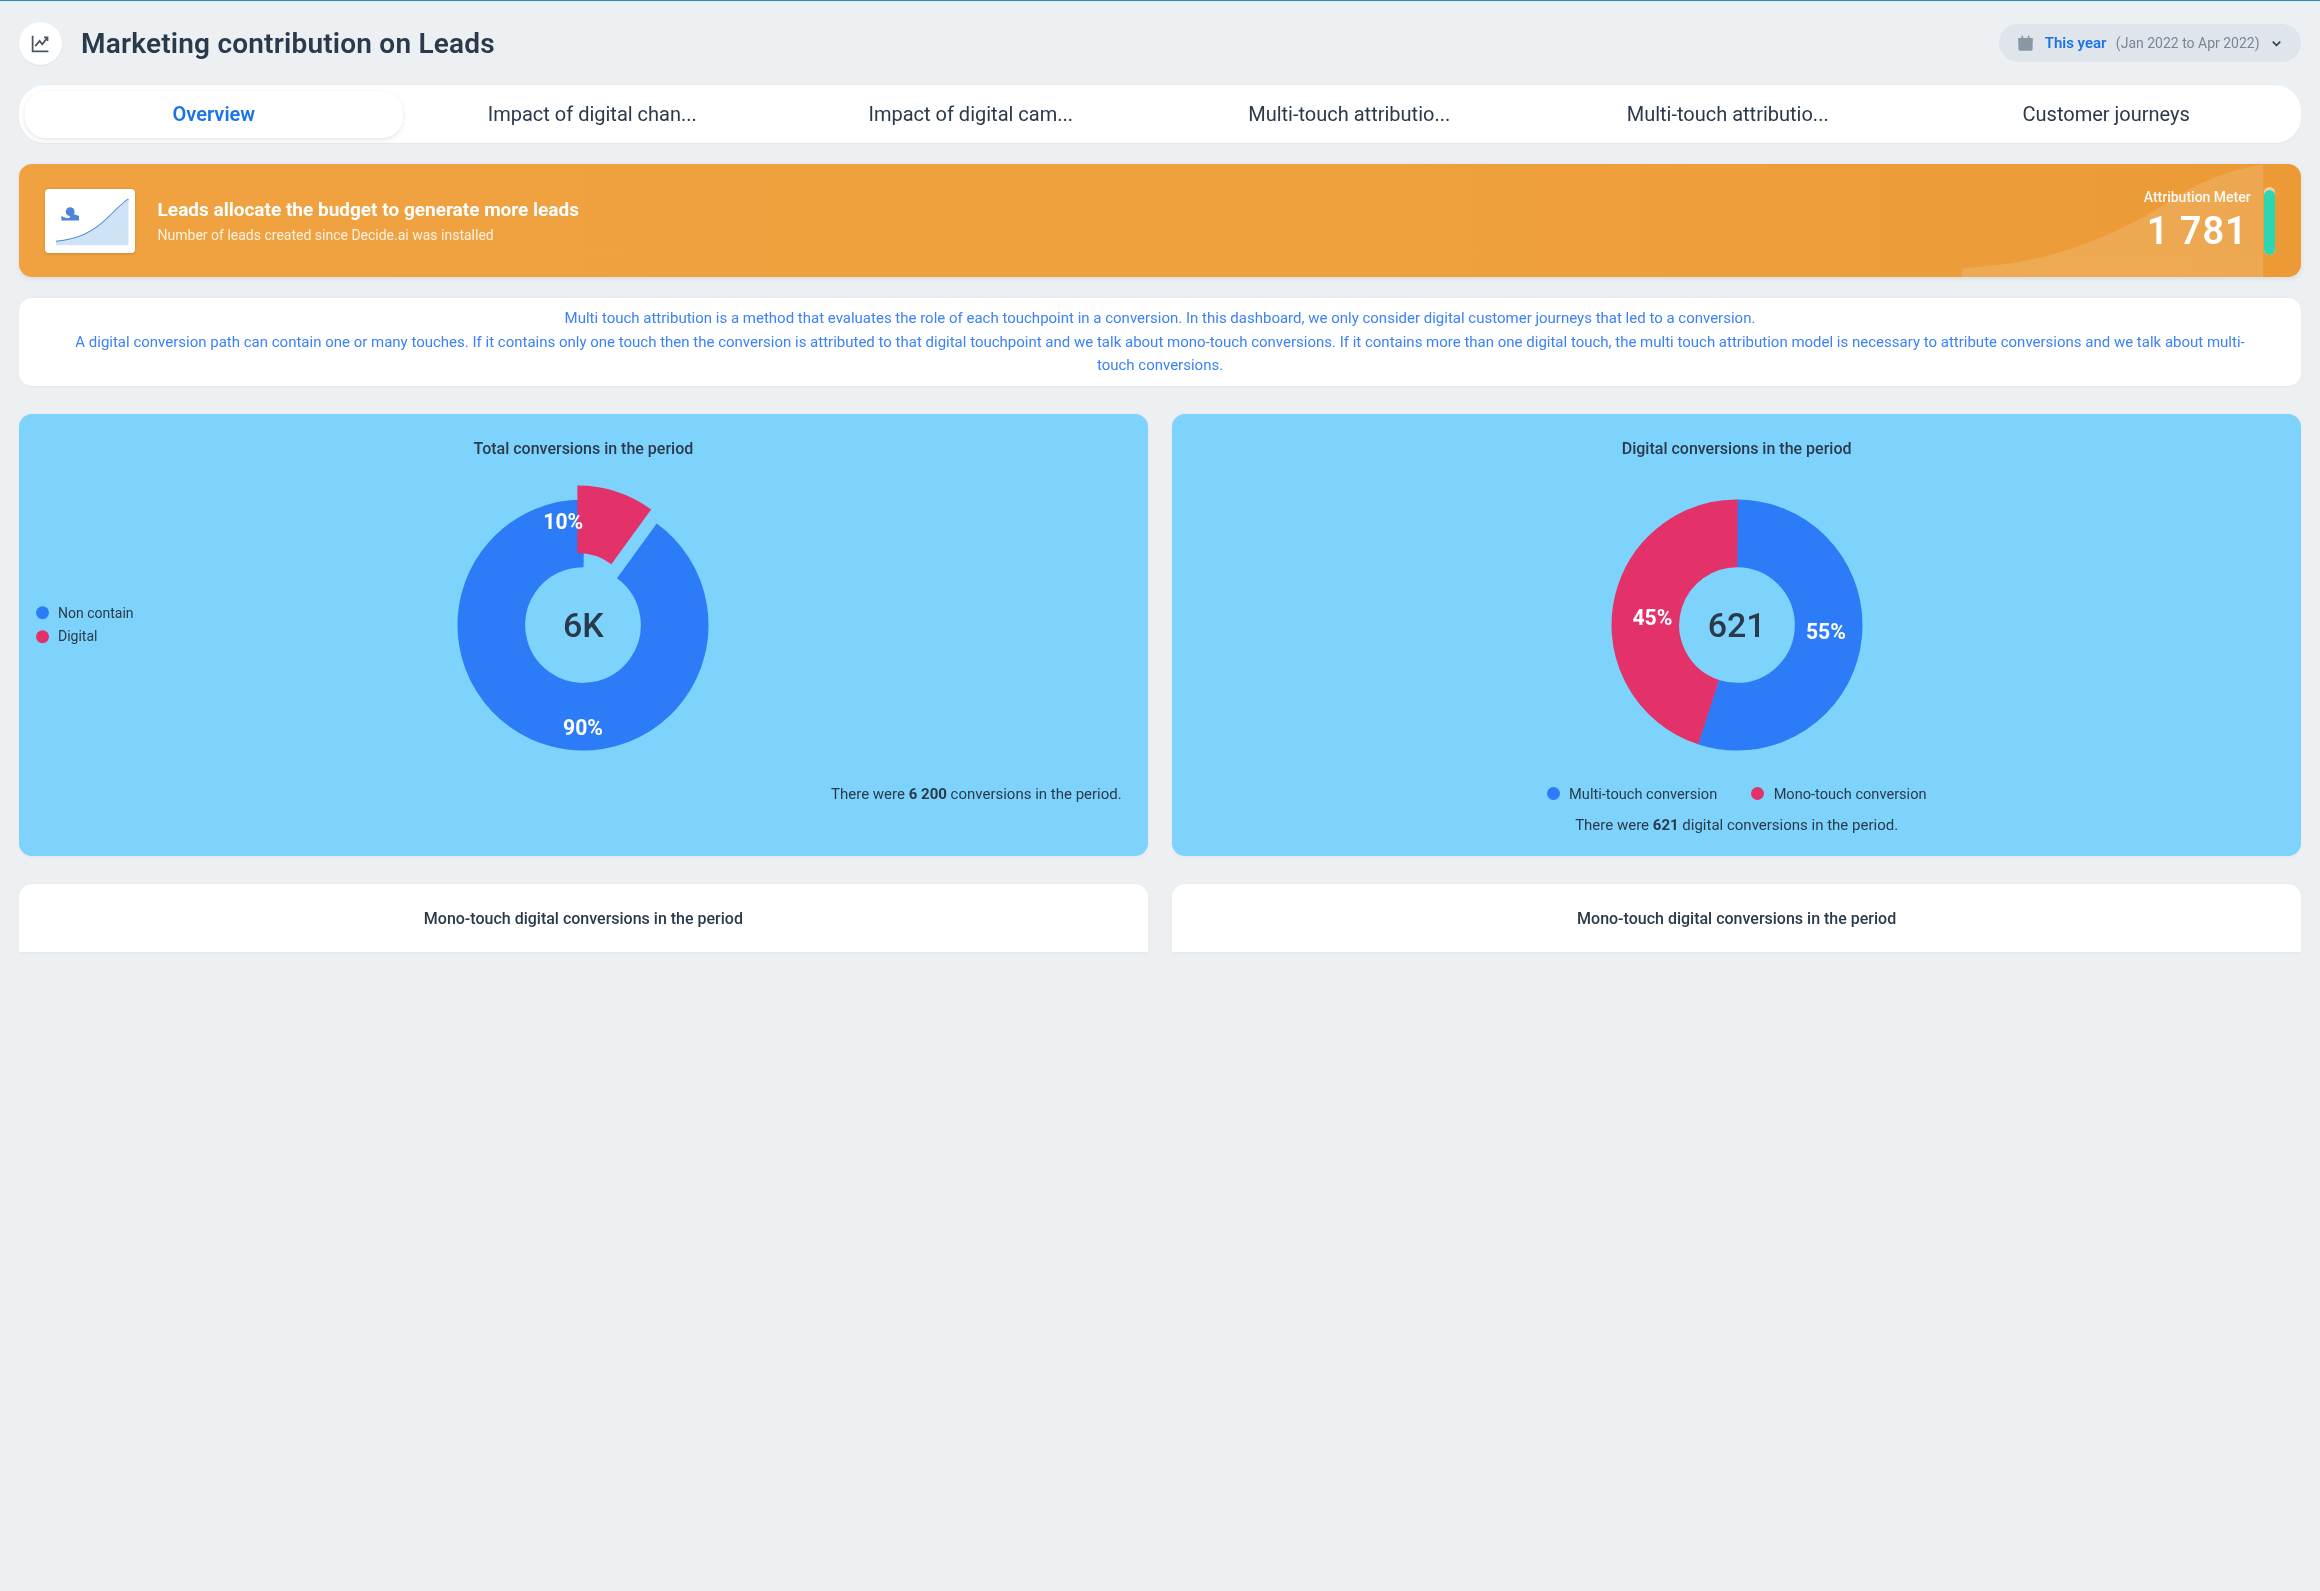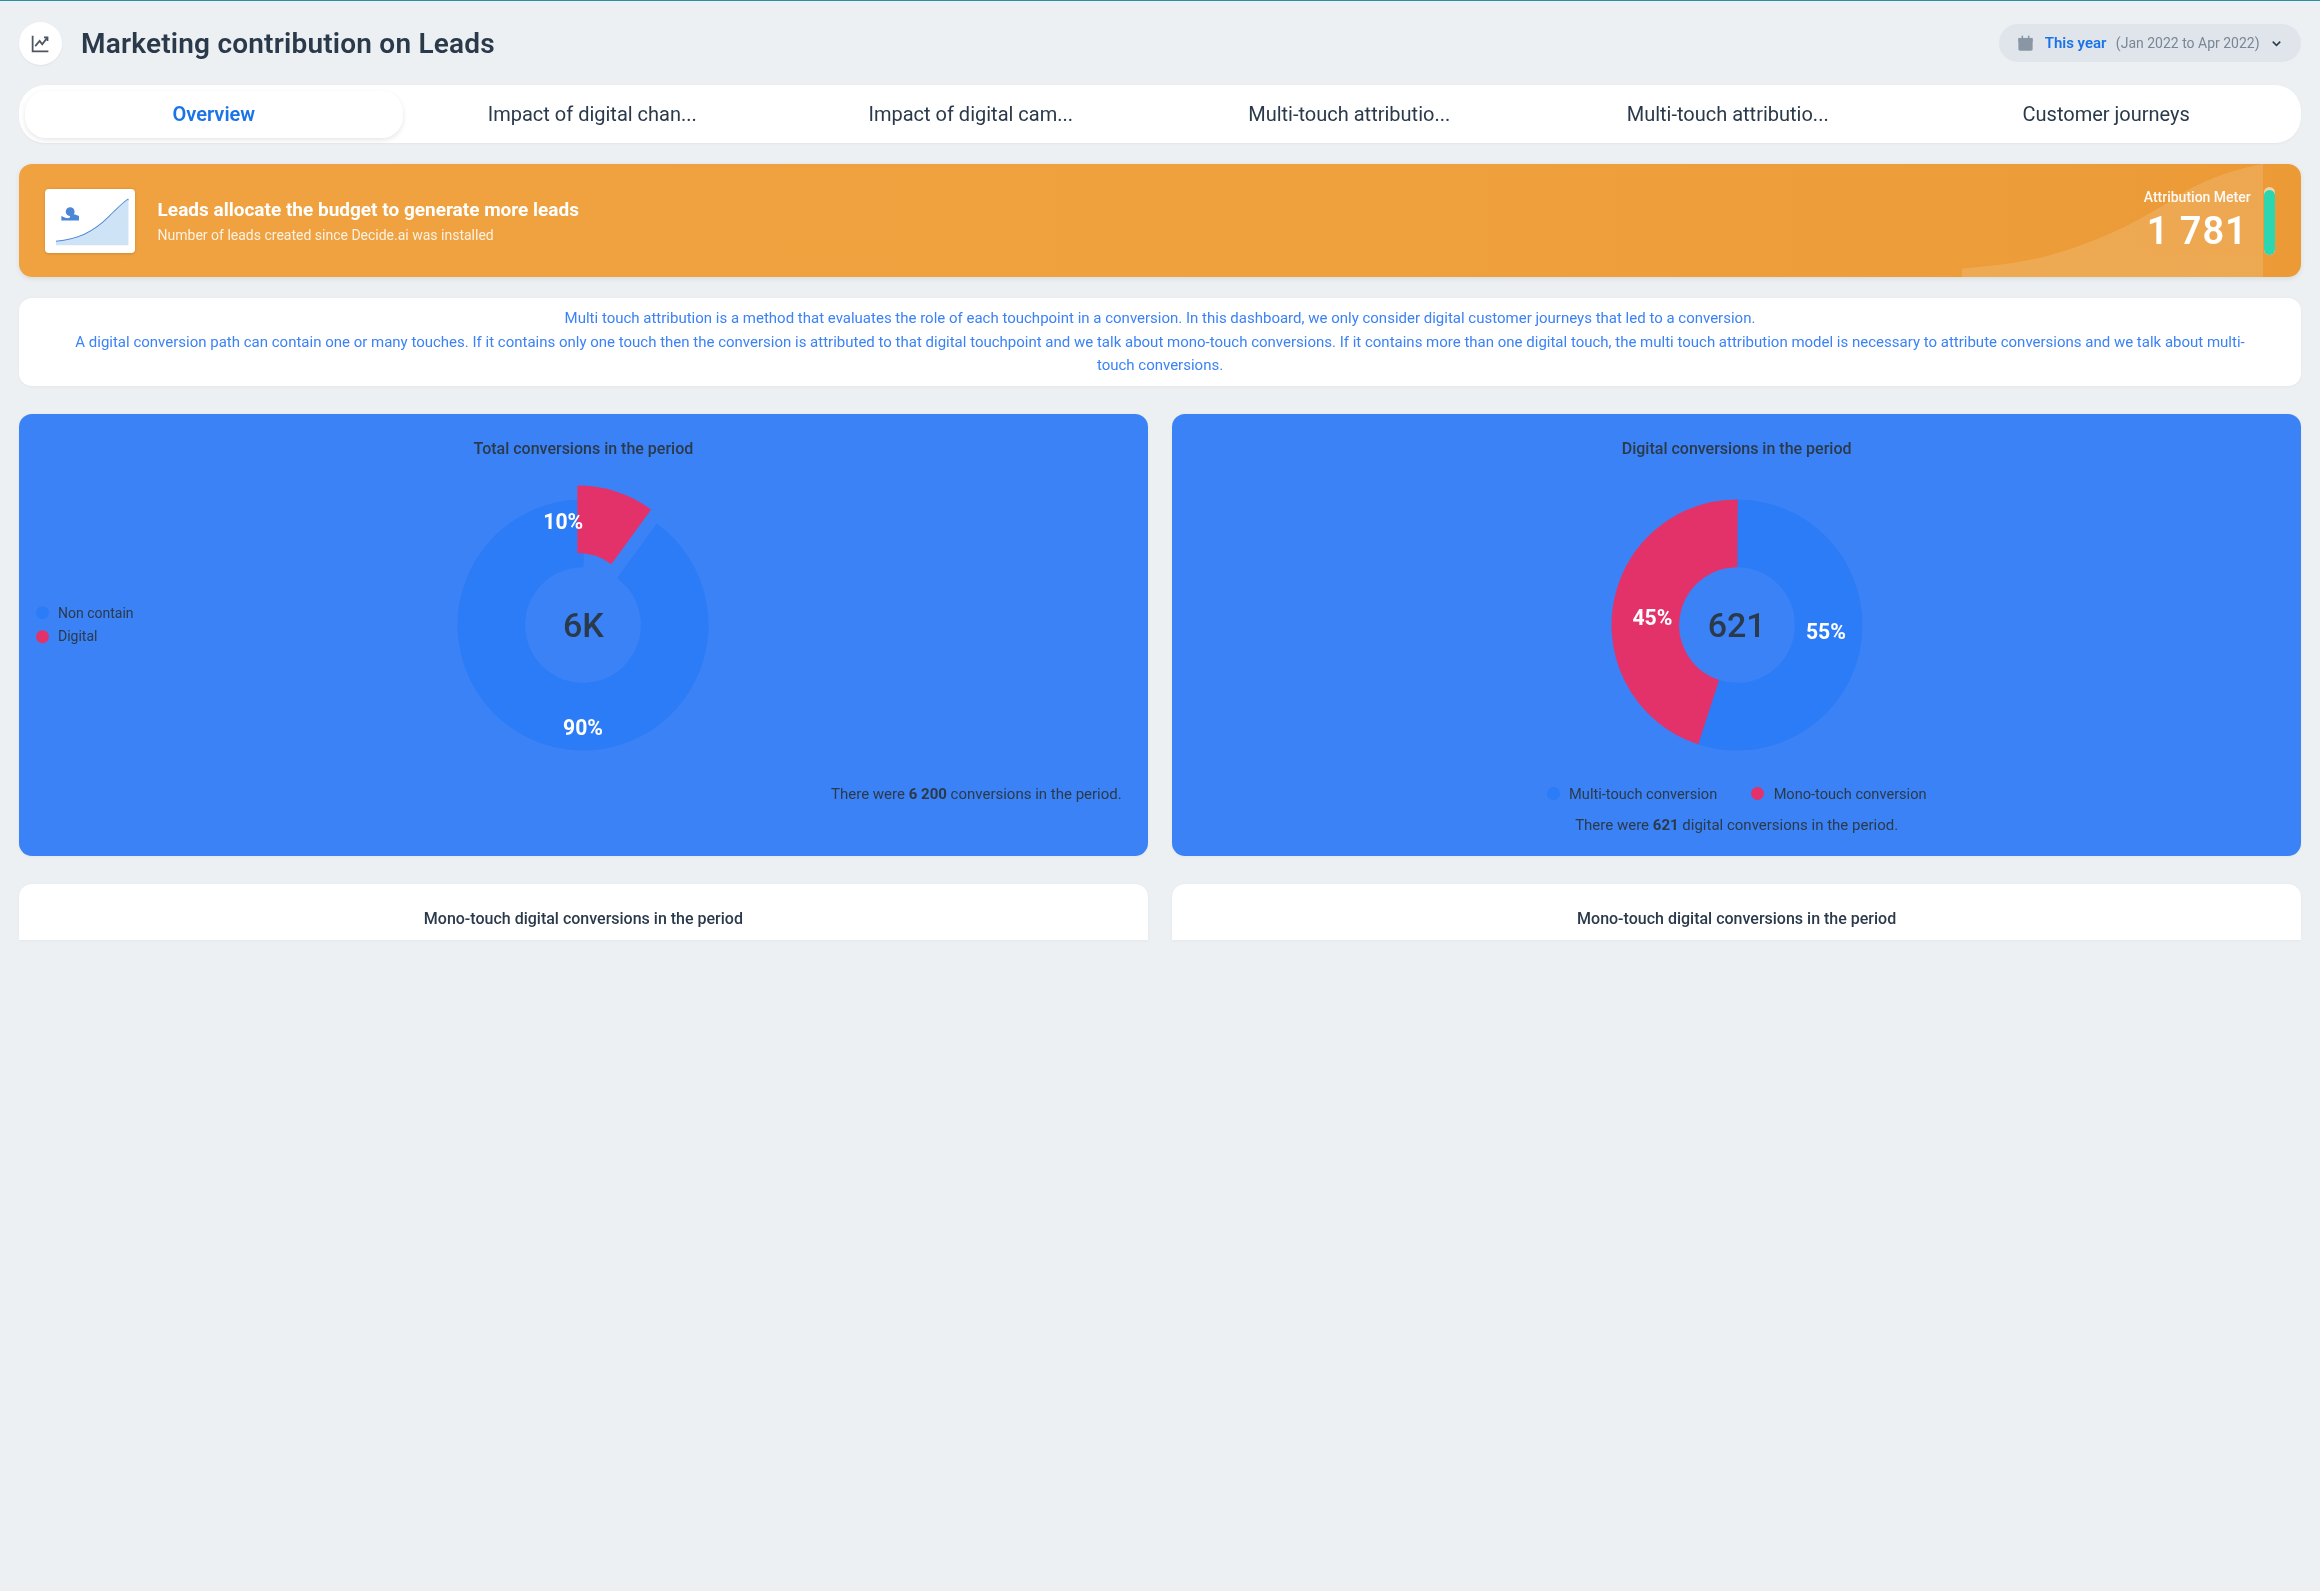--- a/index.html
+++ b/index.html
@@ -94,21 +94,21 @@
     background: #fff; border-radius: 13px; padding: 9px 38px;
     margin-top: 21px; box-shadow: 0 0.9px 2.8px rgba(0,0,0,.04);
     font-size: 15px; line-height: 1.55; color: #3b82f6; text-align: center;
   }
 
   
   .grid-2 {
     display: grid; grid-template-columns: 1fr 1fr; gap: 24.5px; margin-top: 28px;
   }
   .card {
-    background: #3b82f6; border-radius: 13px; padding: 24.5px 26px 22.6px 26px;
+    background: #7dd3fc; border-radius: 13px; padding: 24.5px 26px 22.6px 26px;
     box-shadow: 0 0.9px 2.8px rgba(0,0,0,.04);
   }
   .card h3 { text-align: center; font-weight: 500; font-size: 16px; color: #2b3a4a; }
   .donut-wrap { position: relative; display: flex; justify-content: center; margin: 26px 0 19px 0; }
   .donut-wrap svg.donut { width: 282px; height: 282px; }
   .center-label {
     position: absolute; left: 50%; top: 50%; transform: translate(-50%, -50%);
     font-size: 34px; font-weight: 500; color: #2b3a4a;
   }
   .legend-side {
@@ -124,21 +124,21 @@
   .dot.blue { background: #2b7cf6; }
   .dot.pink { background: #e3326a; }
   .footer-note { font-size: 15px; text-align: right; }
   .footer-note.center { text-align: center; }
   .footer-note b { font-weight: 700; }
 
   
   .grid-2b { display: grid; grid-template-columns: 1fr 1fr; gap: 24.5px; margin-top: 28px; }
   .card-partial {
     background: #fff; border-radius: 13px 13px 0 0; padding: 24.5px 26px 0 26px;
-    box-shadow: 0 0.9px 2.8px rgba(0,0,0,.04); height: 56px; overflow: hidden;
+    box-shadow: 0 0.9px 2.8px rgba(0,0,0,.04); height: 68px; overflow: hidden;
   }
 </style>
 </head>
 <body>
 
 <div class="page">
 
   <div class="header-row">
     <div class="header-left">
       <div class="title-icon-circle">

